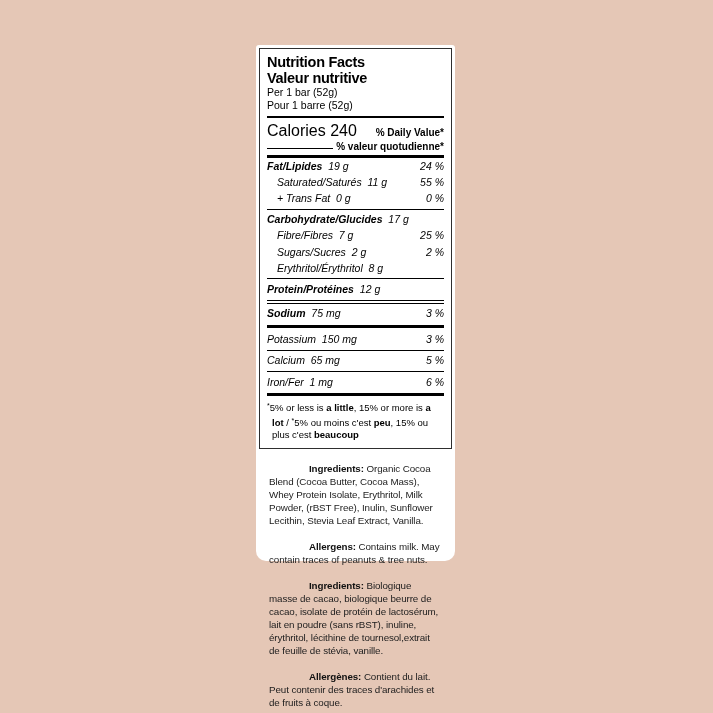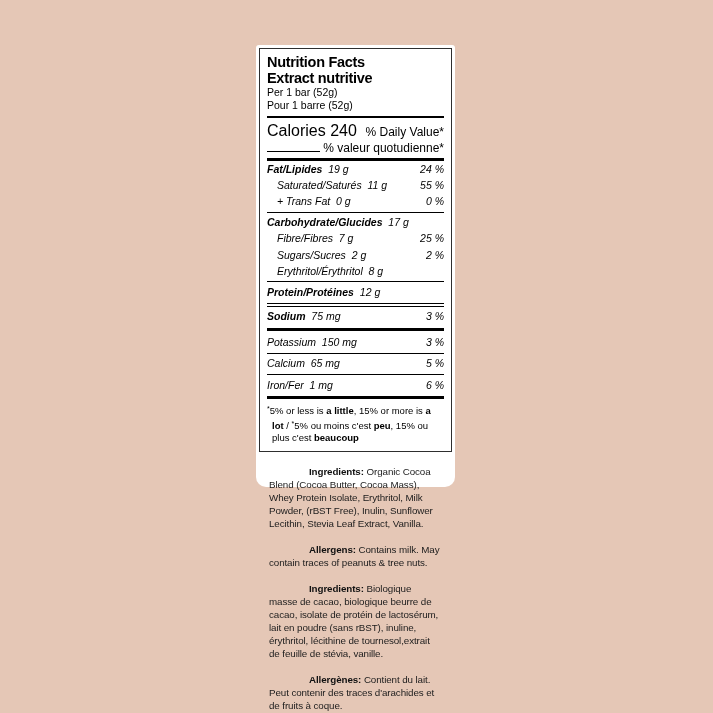--- a/index.html
+++ b/index.html
@@ -8,21 +8,21 @@
     background: #e5c7b6;
     font-family: "Liberation Sans", sans-serif;
     color: #000;
     position: relative;
     overflow: hidden;
   }
   .stage { position: absolute; inset: 0; }
   .panel {
     position: absolute;
     left: 256px; top: 45px;
-    width: 199px; height: 442px;
+    width: 199px; height: 516px;
     background: #ffffff;
     border-radius: 3px 3px 10px 10px;
     box-sizing: border-box;
   }
   .nft-box {
     margin: 3px;
     border: 1.5px solid #2e2e2e;
     padding: 5px 7px 6px 7px;
     box-sizing: border-box;
   }
@@ -39,21 +39,21 @@
   .serving:first-of-type { margin-top: 5px; }
   .rule-med   { border-top: 2px solid #000;   margin-top: 5px; }
   .rule-thick { border-top: 3.5px solid #000; margin-top: 3px; }
   .rule-thin  { border-top: 1px solid #000;   margin: 2px 0; }
   .rule-thick2{ border-top: 3px solid #000;   margin: 3px 0 4px 0; }
   .cal-row {
     display: flex; justify-content: space-between; align-items: baseline;
     margin-top: 4px;
   }
   .cal-name { font-weight: normal; font-size: 16px; }
-  .dv-head  { font-weight: normal; font-size: 12px; }
+  .dv-head  { font-weight: bold; font-size: 10px; }
   .cal-row2 { display: flex; align-items: flex-end; margin-top: 1px; }
   .cal-underline { flex: 1; border-bottom: 1.5px solid #000; margin: 0 3px 3px 0; }
   .nrow {
     display: flex; justify-content: space-between; align-items: baseline;
     font-size: 10.5px; line-height: 13px;
     padding: 1.6px 0;
     font-style: italic;
   }
   .nrow.indent { padding-left: 10px; }
   .nrow .b { font-weight: bold; }
@@ -75,21 +75,21 @@
   .ingredients p b { font-weight: bold; color: #111; padding-left: 40px; }
 </style>
 </head>
 <body>
 
 <div class="stage">
   <div class="panel">
 
     <div class="nft-box">
       <div class="title">Nutrition Facts</div>
-      <div class="title">Extract nutritive</div>
+      <div class="title">Valeur nutritive</div>
 
       <div class="serving">Per 1 bar (52g)</div>
       <div class="serving">Pour 1 barre (52g)</div>
 
       <div class="rule-med"></div>
 
       <div class="cal-row">
         <span class="cal-name">Calories 240</span>
         <span class="dv-head">% Daily Value*</span>
       </div>

